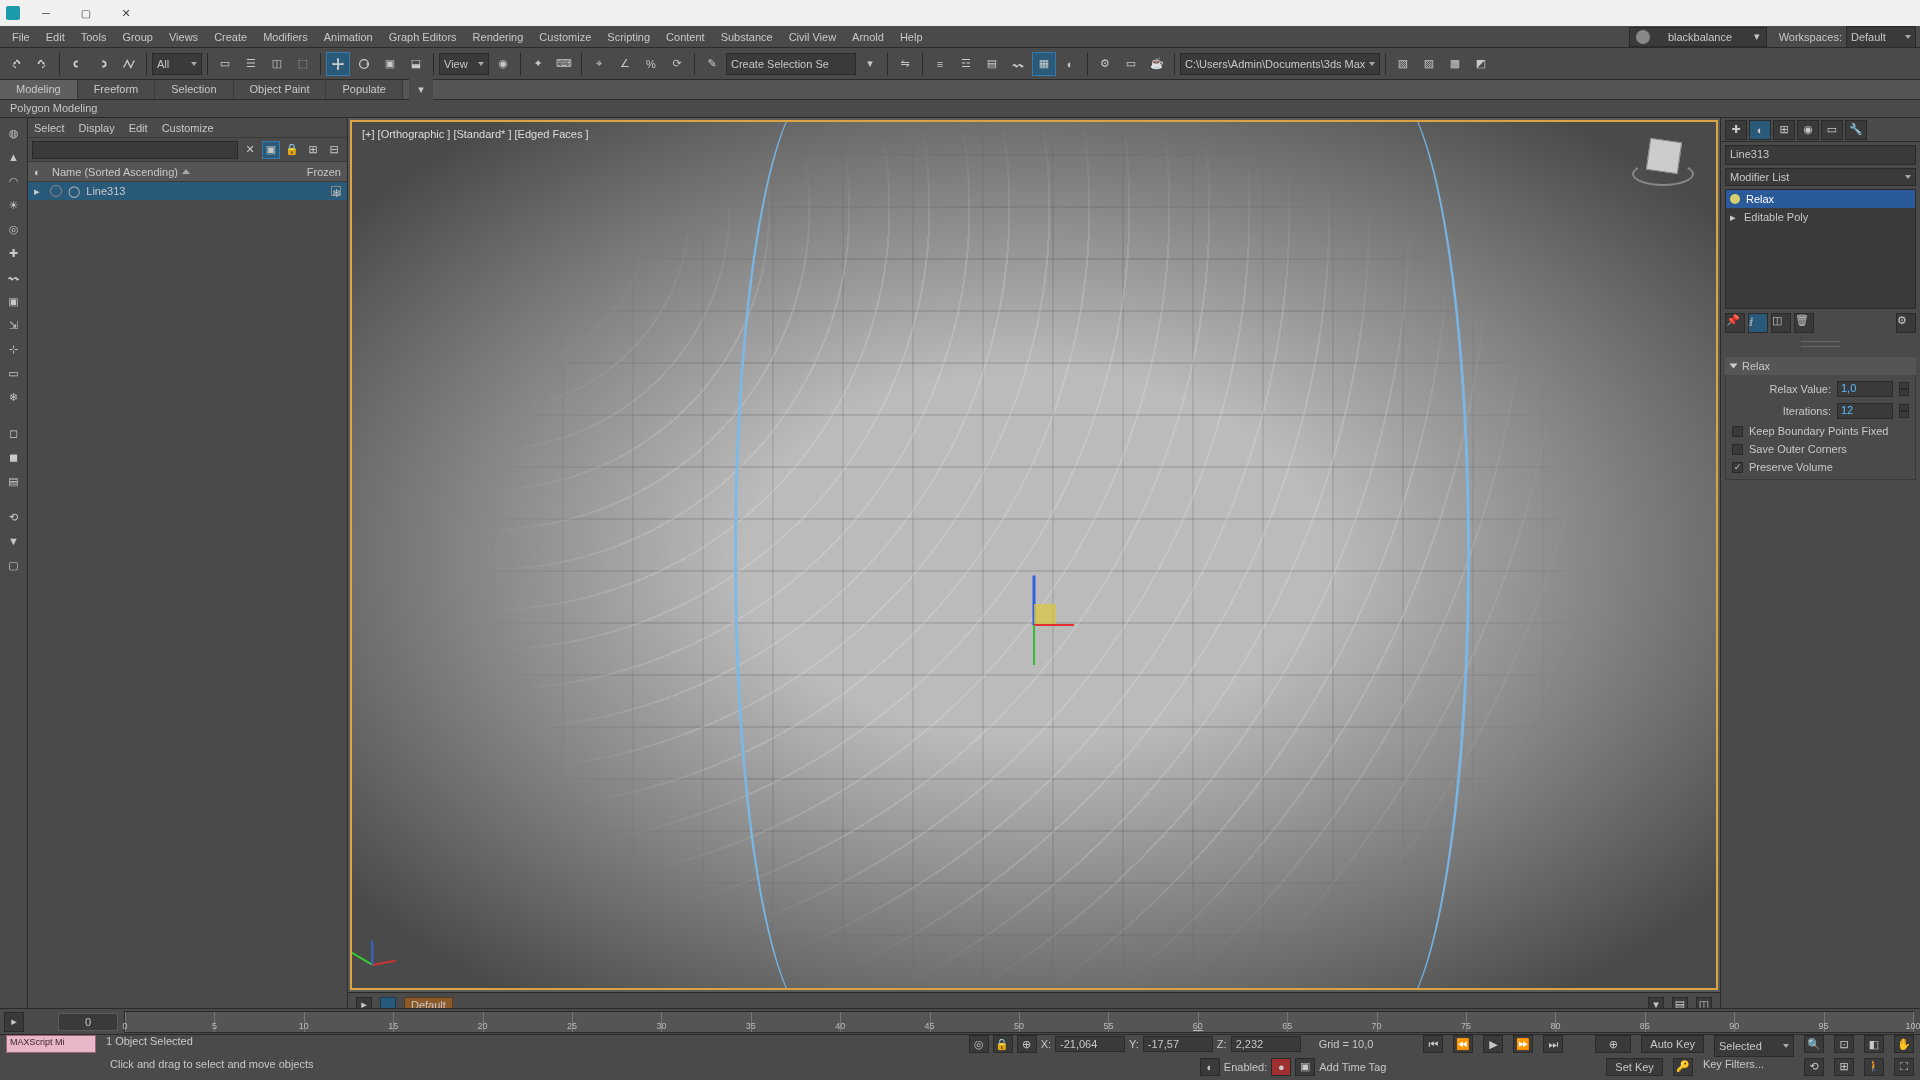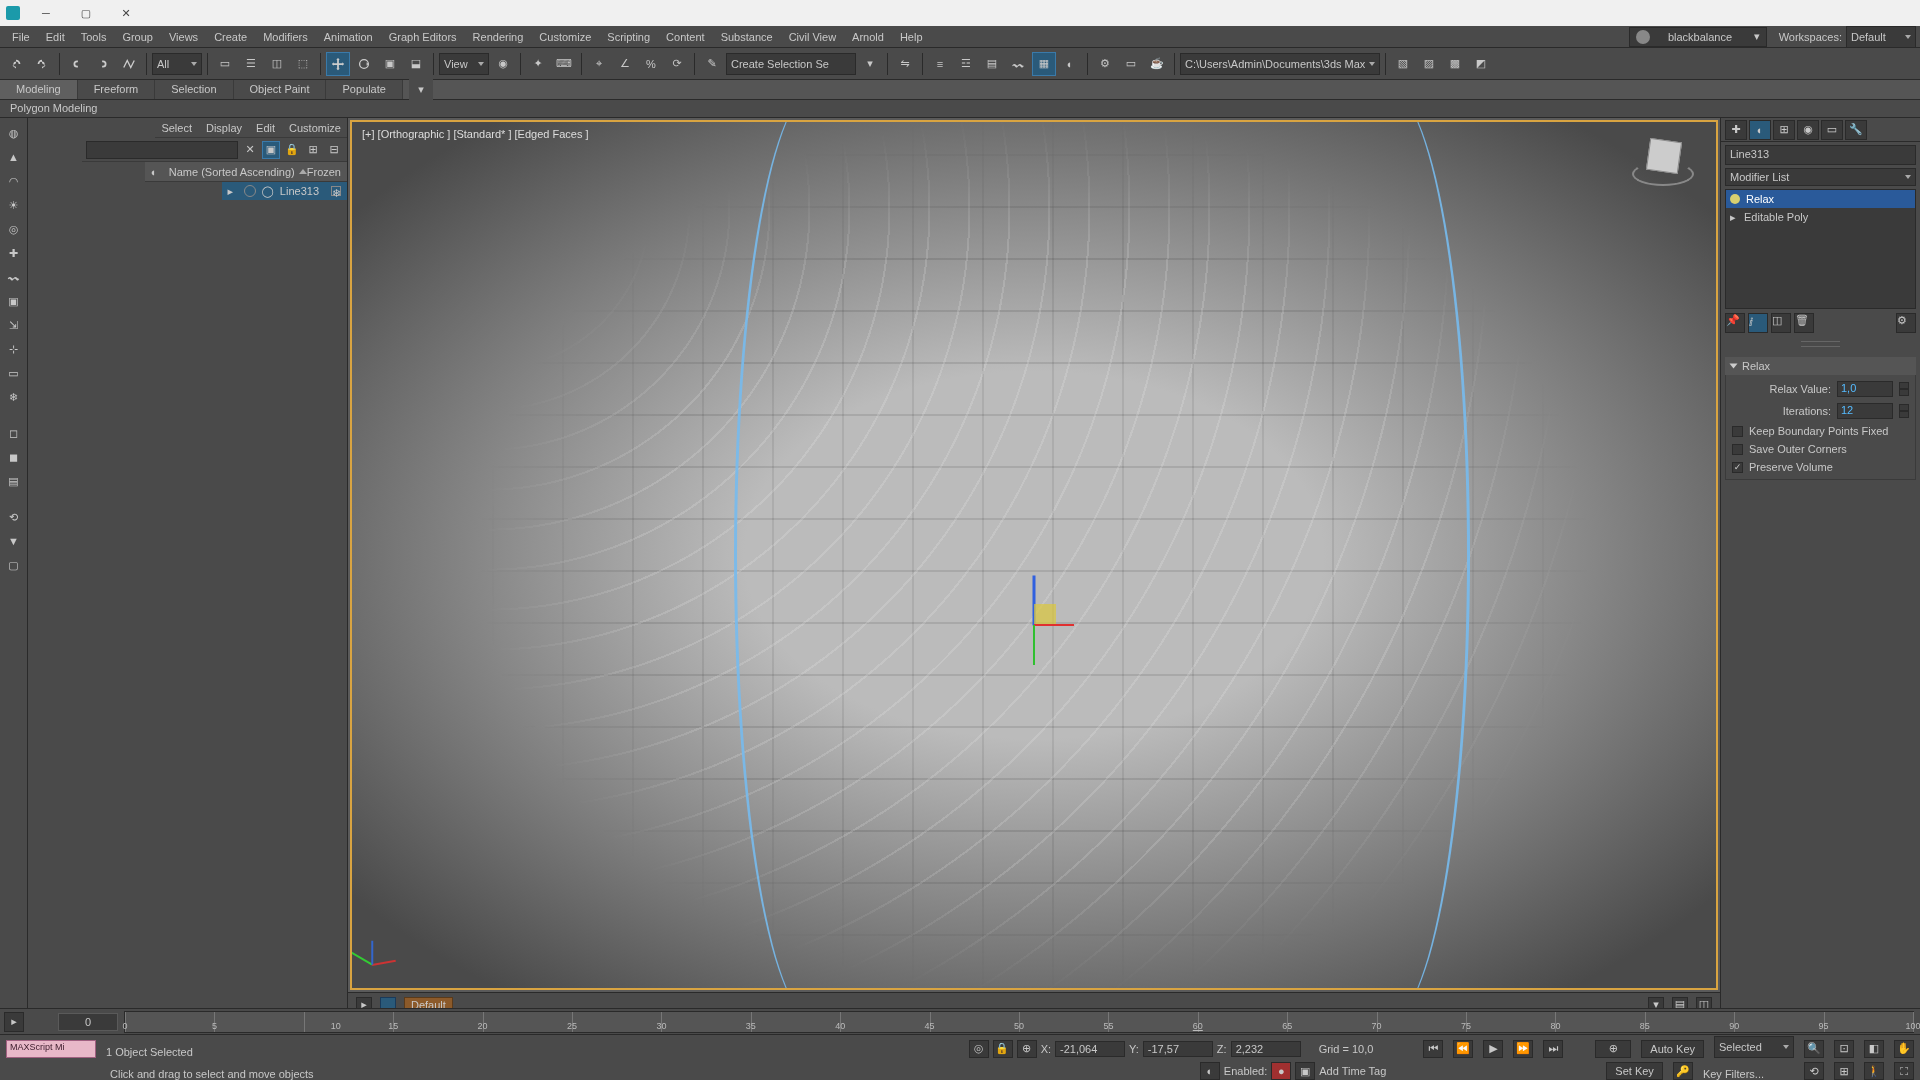--- a/index.html
+++ b/index.html
@@ -38,21 +38,21 @@
 
 
 .mainrow { position: absolute; top: 118px; bottom: 46px; left: 0; right: 0; display: flex; }
 
 
 .leftstrip { width: 28px; background: #4a4a4a; border-right: 1px solid #2a2a2a; display: flex; flex-direction: column; align-items: center; padding-top: 4px; gap: 2px; }
 .leftstrip .tbtn { width: 22px; height: 22px; }
 .leftstrip .gap { height: 10px; }
 
 
-.scenex { width: 320px; background: #4a4a4a; border-right: 1px solid #2a2a2a; display: flex; flex-direction: column; align-items: flex-end; }
+.scenex { width: 320px; background: #4a4a4a; border-right: 1px solid #2a2a2a; display: flex; flex-direction: column; }
 .scenex .sxmenu { height: 20px; display: flex; align-items: center; padding: 0 6px; gap: 14px; border-bottom: 1px solid #3a3a3a; }
 .scenex .sxsearch { height: 24px; display: flex; align-items: center; padding: 0 4px; gap: 3px; border-bottom: 1px solid #3a3a3a; }
 .scenex .sxsearch input { flex: 1; background: #3a3a3a; border: 1px solid #2a2a2a; color: #c8c8c8; height: 18px; padding: 0 4px; }
 .scenex .sxhead { height: 20px; display: flex; align-items: center; background: #555; padding: 0 6px; border-bottom: 1px solid #3a3a3a; }
 .scenex .sxhead .col1 { flex: 1; display: flex; align-items: center; gap: 4px; }
 .scenex .sxhead .sortarrow { border-left: 4px solid transparent; border-right: 4px solid transparent; border-bottom: 5px solid #aaa; }
 .scenex .sxrow { height: 18px; display: flex; align-items: center; padding: 0 6px; gap: 6px; }
 .scenex .sxrow.sel { background: #2a5a7a; }
 .scenex .sxrow .eye { width: 12px; height: 12px; border: 1px solid #888; border-radius: 50%; }
 .scenex .sxrow .freeze { width: 10px; height: 10px; border: 1px solid #888; }
@@ -120,21 +120,21 @@
 
 .timeline { position: absolute; left: 0; right: 0; bottom: 46px; height: 26px; background: #4a4a4a; border-top: 1px solid #2a2a2a; display:flex; align-items:center; }
 .timeline .tlplay { width:20px; height:20px; margin:0 4px; background:#3a3a3a; border:1px solid #2a2a2a; display:flex; align-items:center; justify-content:center; }
 .timeline .tlhead { width:60px; height:18px; background:#3a3a3a; border:1px solid #5a5a5a; margin-left:30px; display:flex; align-items:center; justify-content:center; }
 .timeline .ruler { flex:1; height:22px; position:relative; margin:0 6px; background:#555; border:1px solid #2a2a2a; }
 .timeline .ruler .tick { position:absolute; top:0; bottom:0; border-left:1px solid #777; }
 .timeline .ruler .ticklbl { position:absolute; bottom:1px; font-size:9px; color:#bbb; transform:translateX(-50%); }
 
 
 .statusbar { position:absolute; left:0; right:0; bottom:0; height:46px; background:#4a4a4a; border-top:1px solid #2a2a2a; display:flex; flex-direction:column; }
-.statrow { height:23px; display:flex; align-items:flex-end; padding:0 6px; gap:10px; }
+.statrow { height:23px; display:flex; align-items:flex-start; padding:0 6px; gap:10px; }
 .statrow .maxscript { width:90px; height:18px; background:#e8b8c8; border:1px solid #a06080; color:#402030; padding:1px 3px; font-size:9px; }
 .statrow .statmsg { }
 .statrow .coord { display:flex; align-items:center; gap:4px; margin-left:auto; }
 .statrow .coord .cval { width:70px; height:16px; background:#3a3a3a; border:1px solid #2a2a2a; padding:0 4px; display:flex; align-items:center; }
 .statrow .pbtn { width:20px; height:18px; background:#3a3a3a; border:1px solid #2a2a2a; display:flex; align-items:center; justify-content:center; }
 .statrow .pbtn.red { background:#a03030; }
 .statrow .pbtn.big { width:36px; }
 .statrow .keybtn { padding:2px 8px; background:#3a3a3a; border:1px solid #2a2a2a; }
 .statrow .autokey { padding:2px 8px; background:#3a3a3a; border:1px solid #2a2a2a; }
 
@@ -458,21 +458,21 @@
 
 <div class="timeline">
   <div class="tlplay">▸</div>
   <div class="tlhead">0</div>
   <div class="ruler" id="ruler">
       <div class="tick" style="left: 0%;"></div>
       <div class="ticklbl" style="left: 0%;">0</div>
       <div class="tick" style="left: 5%;"></div>
       <div class="ticklbl" style="left: 5%;">5</div>
       <div class="tick" style="left: 10%;"></div>
-      <div class="ticklbl" style="left: 10%; margin-left: 32px;">10</div>
+      <div class="ticklbl" style="left: 10%;">10</div>
       <div class="tick" style="left: 15%;"></div>
       <div class="ticklbl" style="left: 15%;">15</div>
       <div class="tick" style="left: 20%;"></div>
       <div class="ticklbl" style="left: 20%;">20</div>
       <div class="tick" style="left: 25%;"></div>
       <div class="ticklbl" style="left: 25%;">25</div>
       <div class="tick" style="left: 30%;"></div>
       <div class="ticklbl" style="left: 30%;">30</div>
       <div class="tick" style="left: 35%;"></div>
       <div class="ticklbl" style="left: 35%;">35</div>

